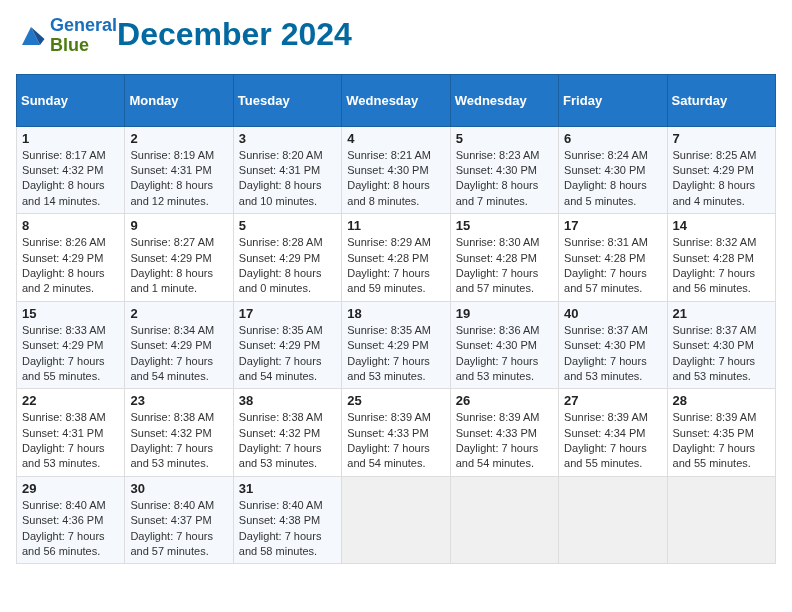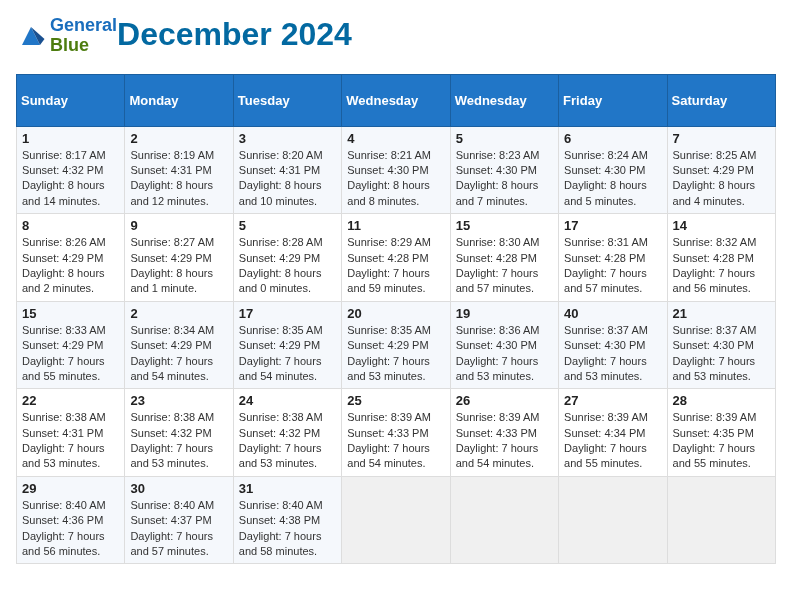--- a/index.html
+++ b/index.html
@@ -190,21 +190,21 @@
         </td>
         <td>
           <span class="day-num">2</span>
           <div class="day-info">Sunrise: 8:34 AM<br>Sunset: 4:29 PM<br>Daylight: 7 hours<br>and 54 minutes.</div>
         </td>
         <td>
           <span class="day-num">17</span>
           <div class="day-info">Sunrise: 8:35 AM<br>Sunset: 4:29 PM<br>Daylight: 7 hours<br>and 54 minutes.</div>
         </td>
         <td>
-          <span class="day-num">20</span>
+          <span class="day-num">18</span>
           <div class="day-info">Sunrise: 8:35 AM<br>Sunset: 4:29 PM<br>Daylight: 7 hours<br>and 53 minutes.</div>
         </td>
         <td>
           <span class="day-num">19</span>
           <div class="day-info">Sunrise: 8:36 AM<br>Sunset: 4:30 PM<br>Daylight: 7 hours<br>and 53 minutes.</div>
         </td>
         <td>
           <span class="day-num">40</span>
           <div class="day-info">Sunrise: 8:37 AM<br>Sunset: 4:30 PM<br>Daylight: 7 hours<br>and 53 minutes.</div>
         </td>
@@ -216,21 +216,21 @@
       <tr>
         <td>
           <span class="day-num">22</span>
           <div class="day-info">Sunrise: 8:38 AM<br>Sunset: 4:31 PM<br>Daylight: 7 hours<br>and 53 minutes.</div>
         </td>
         <td>
           <span class="day-num">23</span>
           <div class="day-info">Sunrise: 8:38 AM<br>Sunset: 4:32 PM<br>Daylight: 7 hours<br>and 53 minutes.</div>
         </td>
         <td>
-          <span class="day-num">24</span>
+          <span class="day-num">38</span>
           <div class="day-info">Sunrise: 8:38 AM<br>Sunset: 4:32 PM<br>Daylight: 7 hours<br>and 53 minutes.</div>
         </td>
         <td>
           <span class="day-num">25</span>
           <div class="day-info">Sunrise: 8:39 AM<br>Sunset: 4:33 PM<br>Daylight: 7 hours<br>and 54 minutes.</div>
         </td>
         <td>
           <span class="day-num">26</span>
           <div class="day-info">Sunrise: 8:39 AM<br>Sunset: 4:33 PM<br>Daylight: 7 hours<br>and 54 minutes.</div>
         </td>

